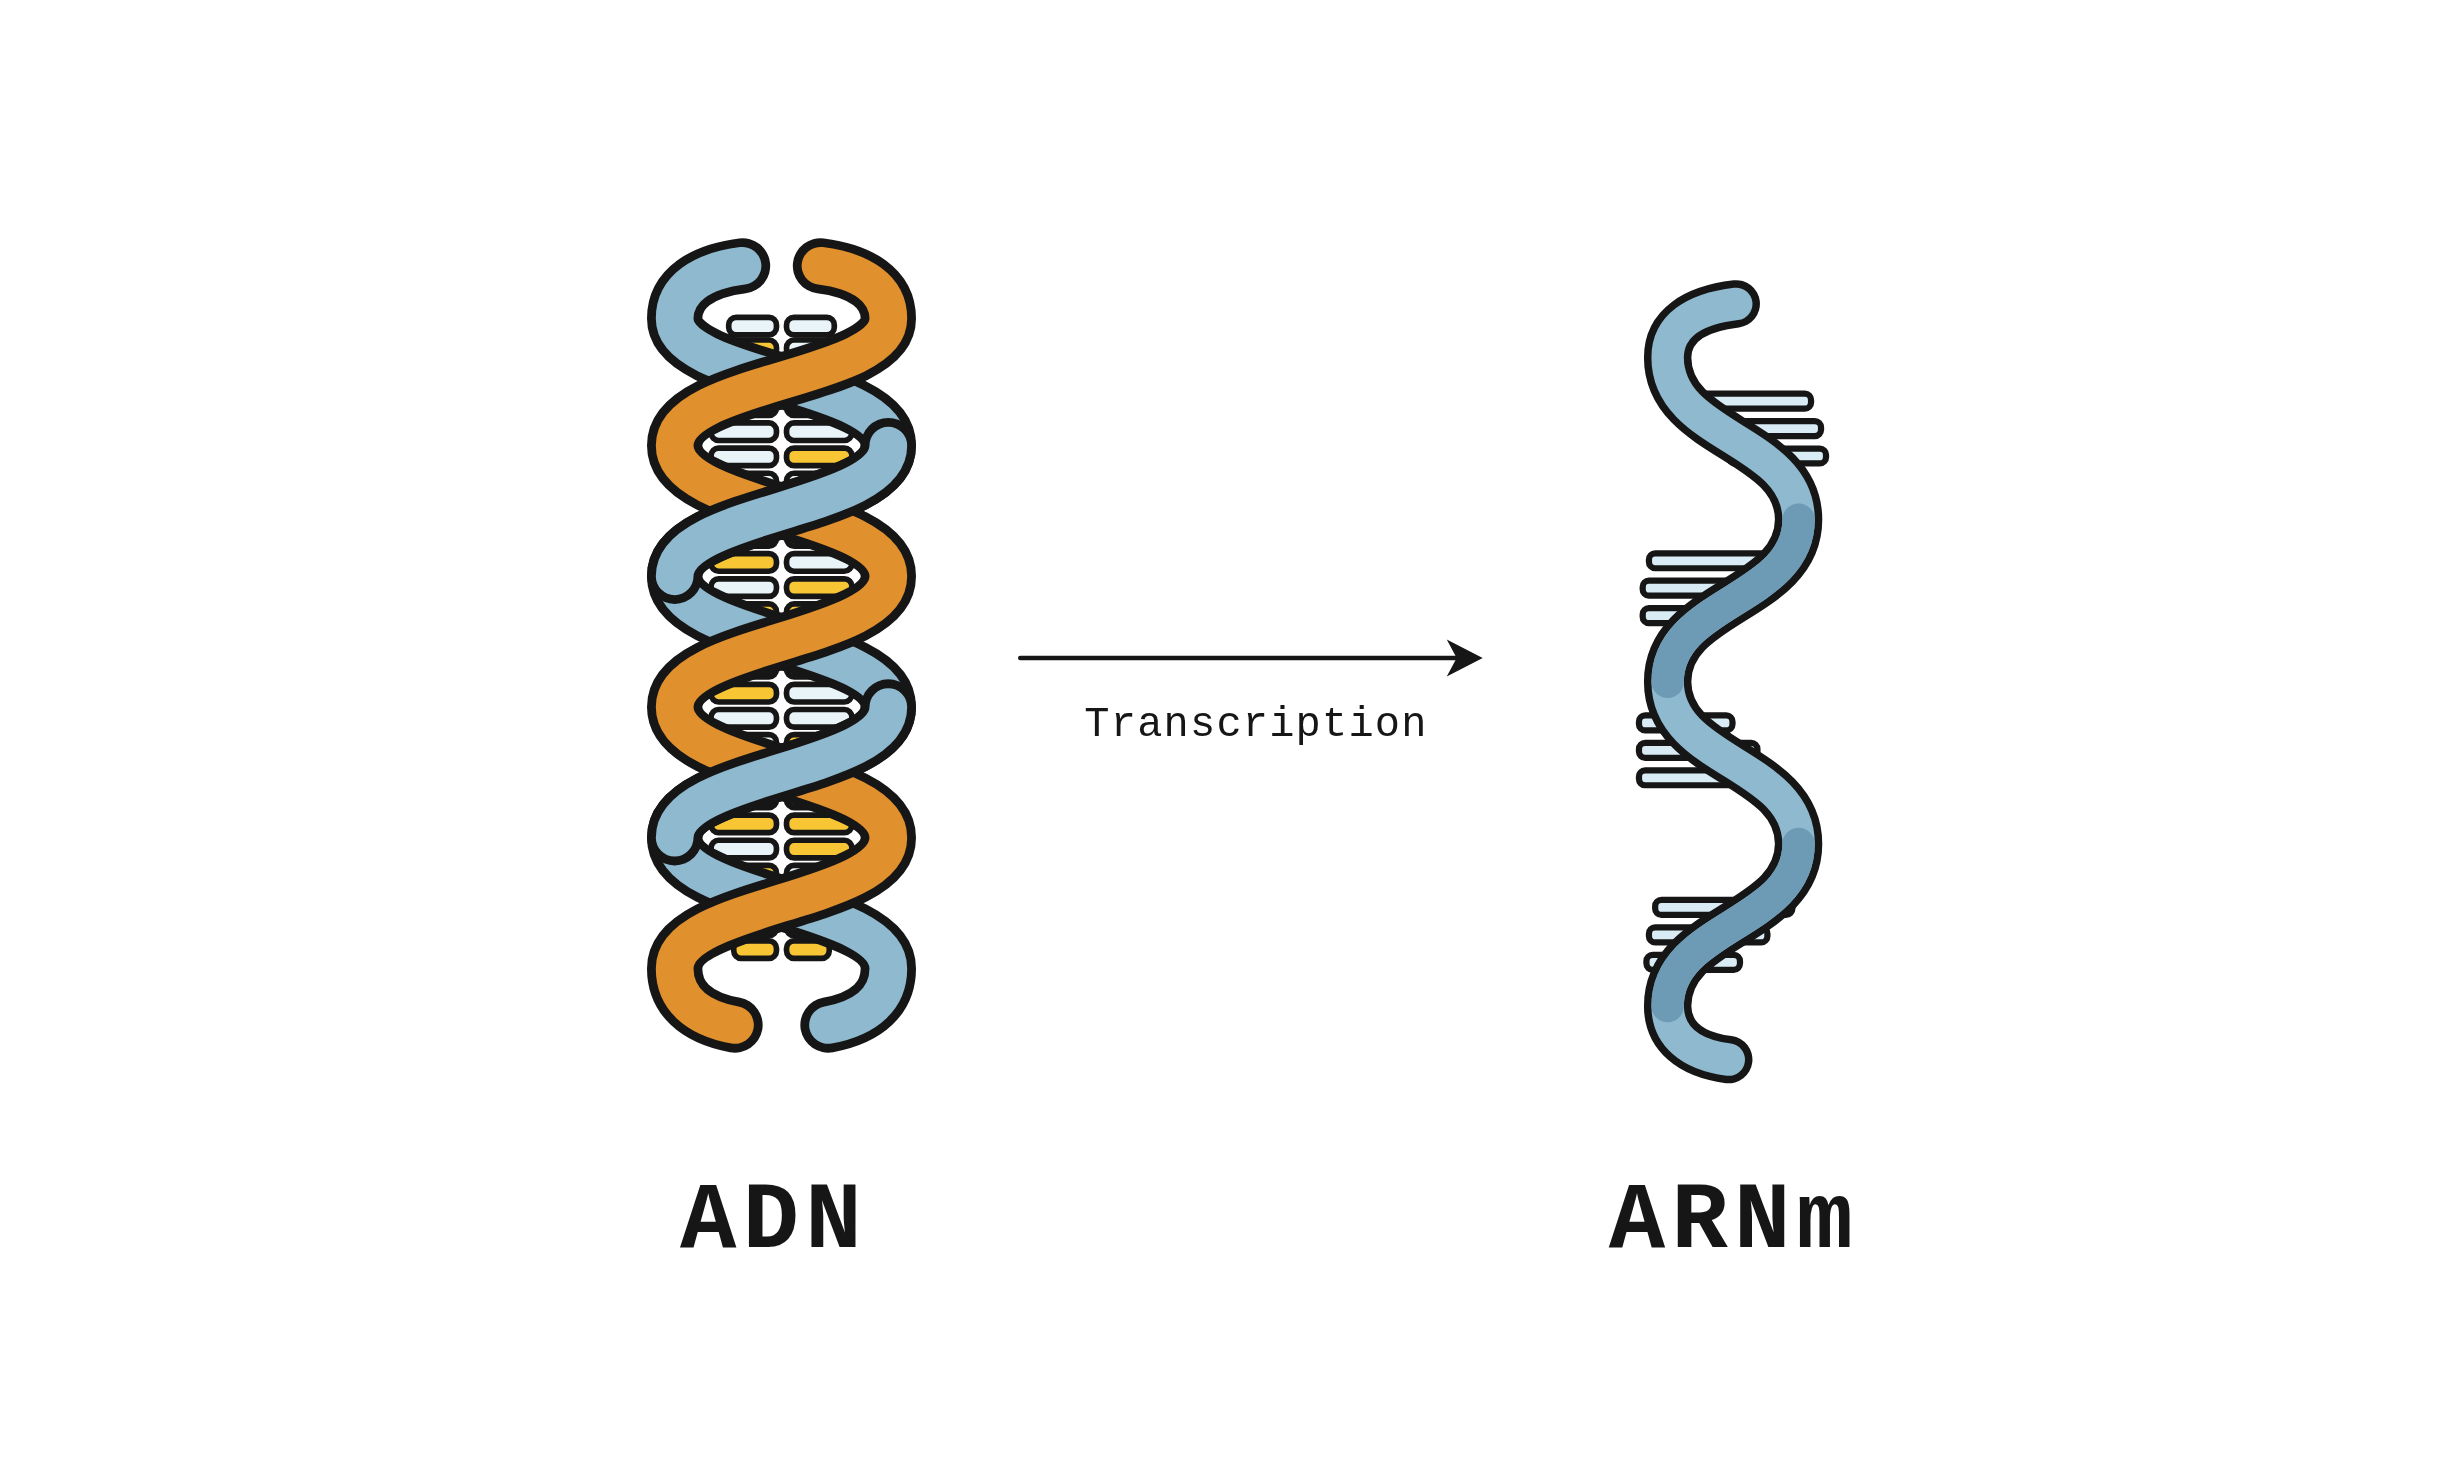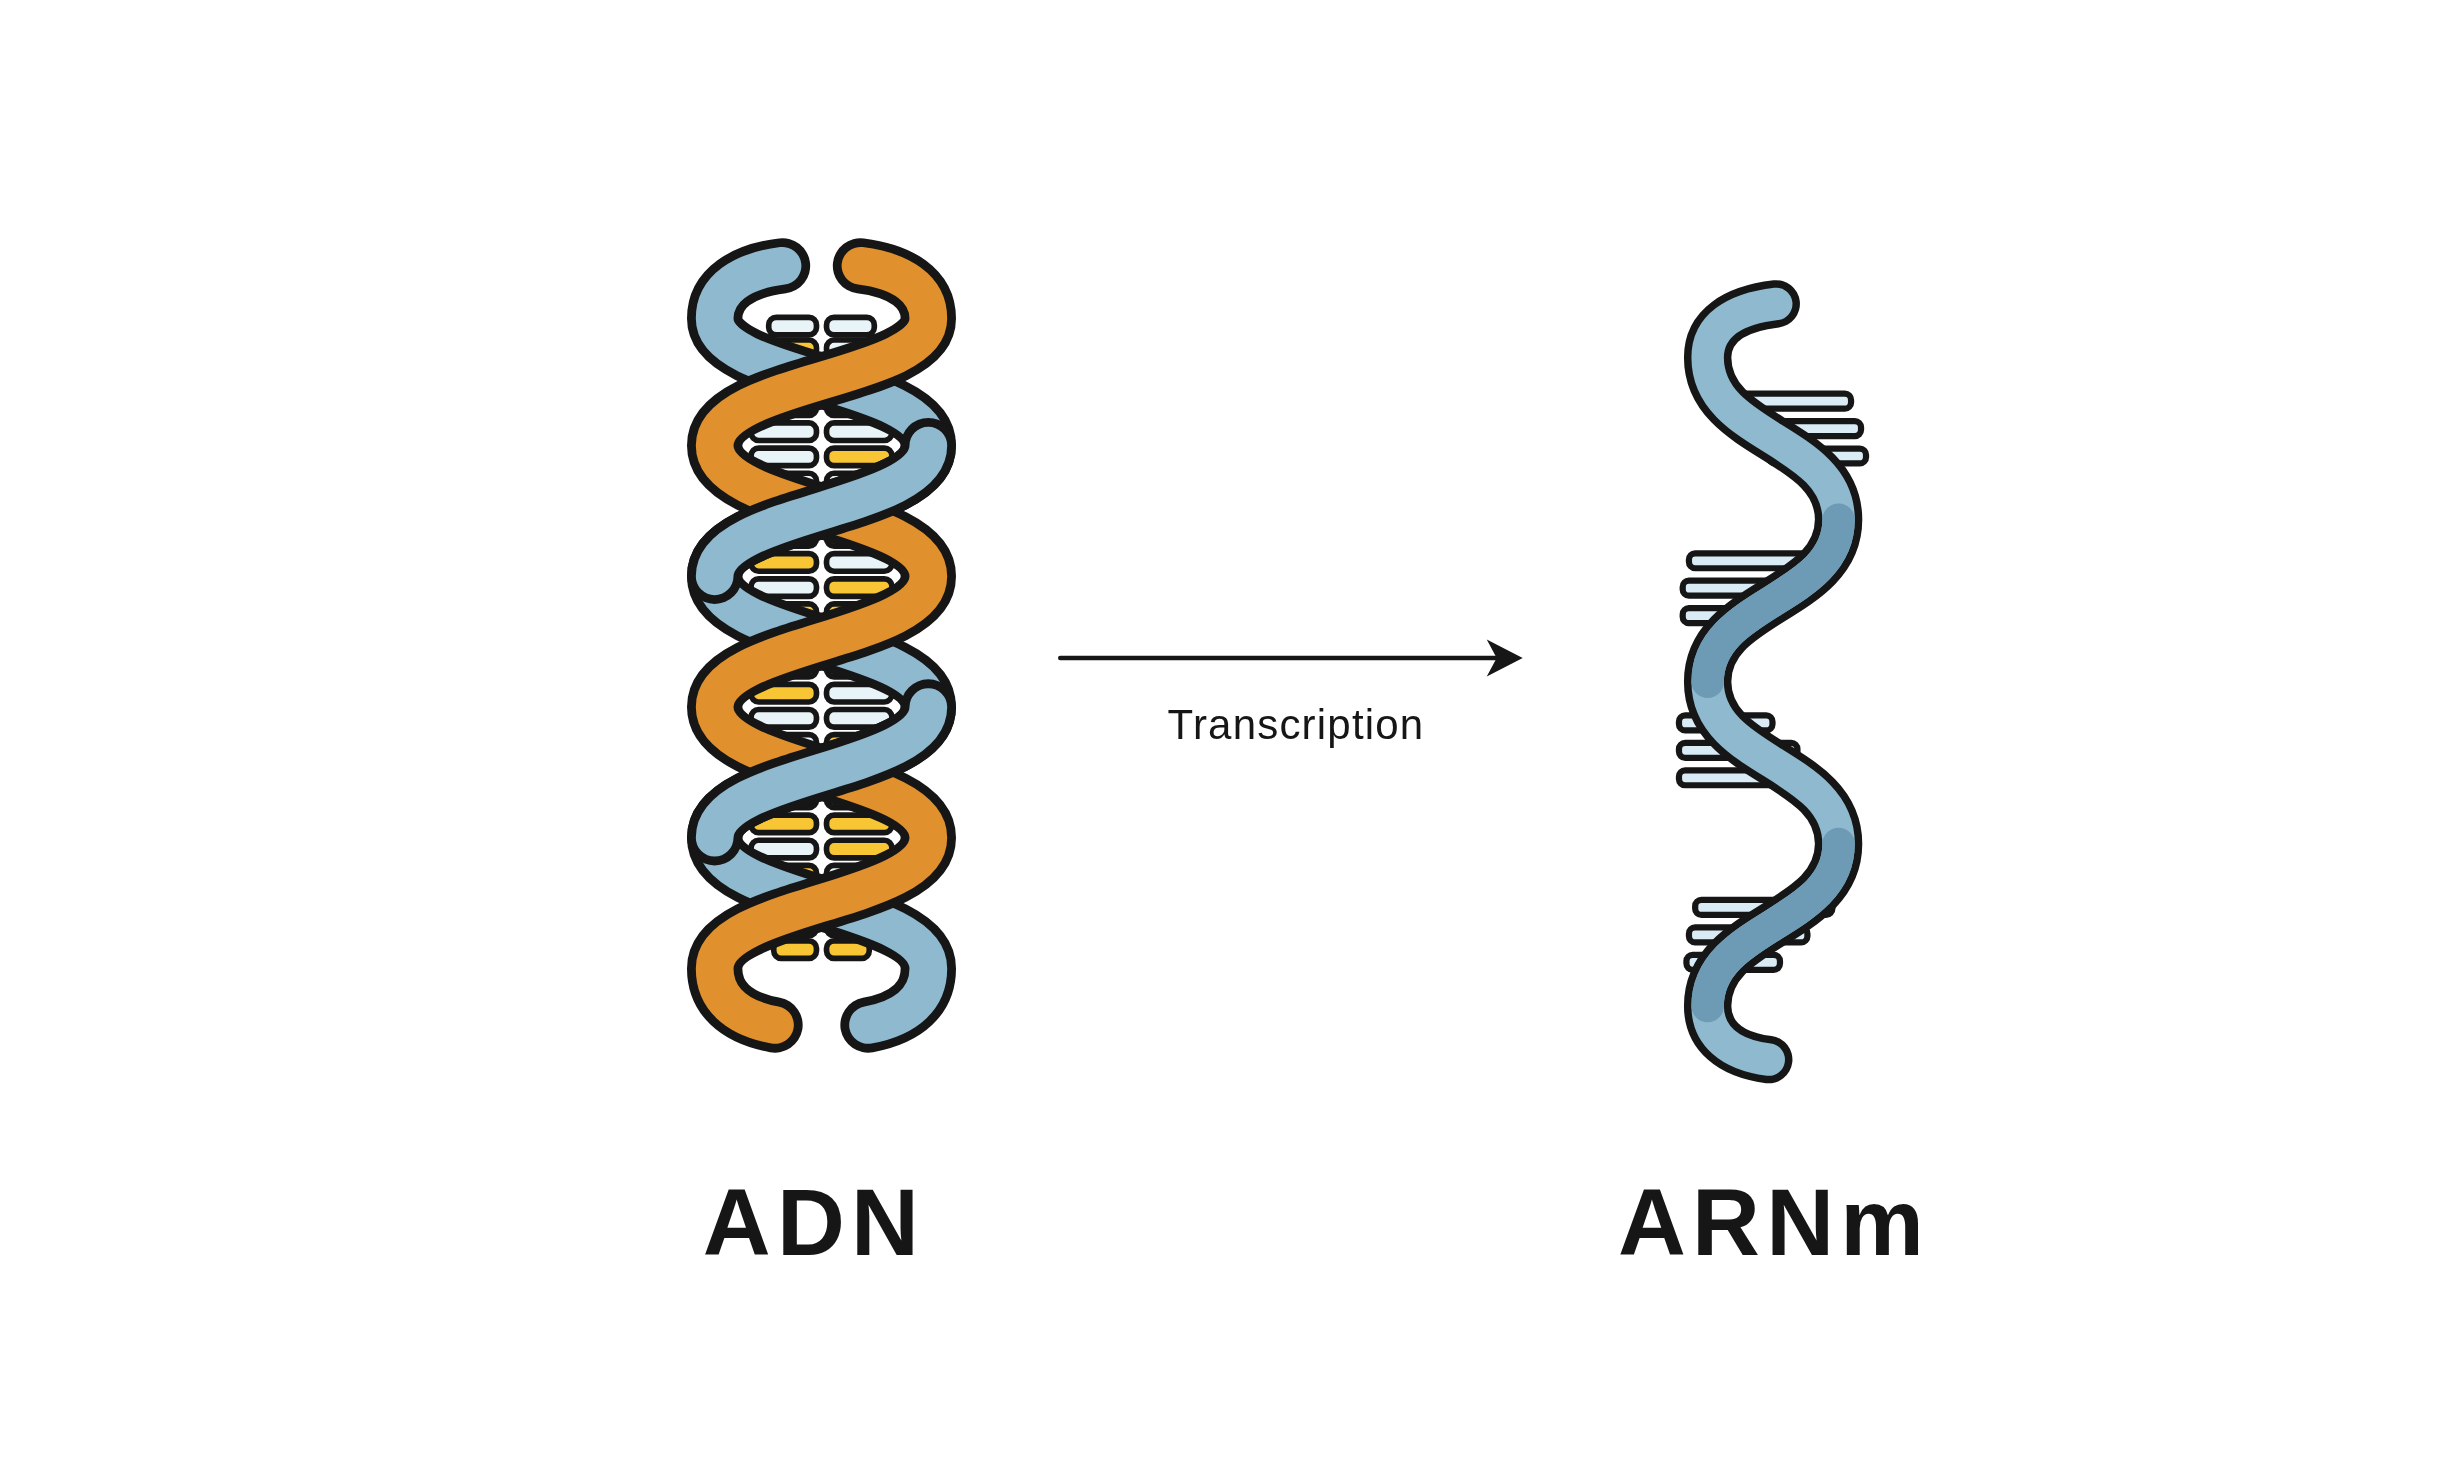--- a/index.html
+++ b/index.html
@@ -6,22 +6,21 @@
     margin: 0;
     padding: 0;
     background: var(--background, #ffffff);
   }
   .canvas {
     position: relative;
     width: 2152px;
     height: 1478px;
     background: var(--background, #ffffff);
     overflow: hidden;
-    font-family: Liberation Sans, sans-serif;
-    margin-left: 40px;
+    font-family: Liberation Mono, monospace;
   }
   .illustration { position: absolute; }
   #dna-illustration  { left: 606px;  top: 208px;  width: 351px;  height: 905px; }
   #rna-illustration  { left: 1567px; top: 239px;  width: 326px;  height: 873px; }
   #arrow-illustration{ left: 1012px; top: 627px; width: 482px;  height: 62px; }
 
   .strand-outline {
     fill: none;
     stroke: var(--outline, #161616);
     stroke-width: 44;

